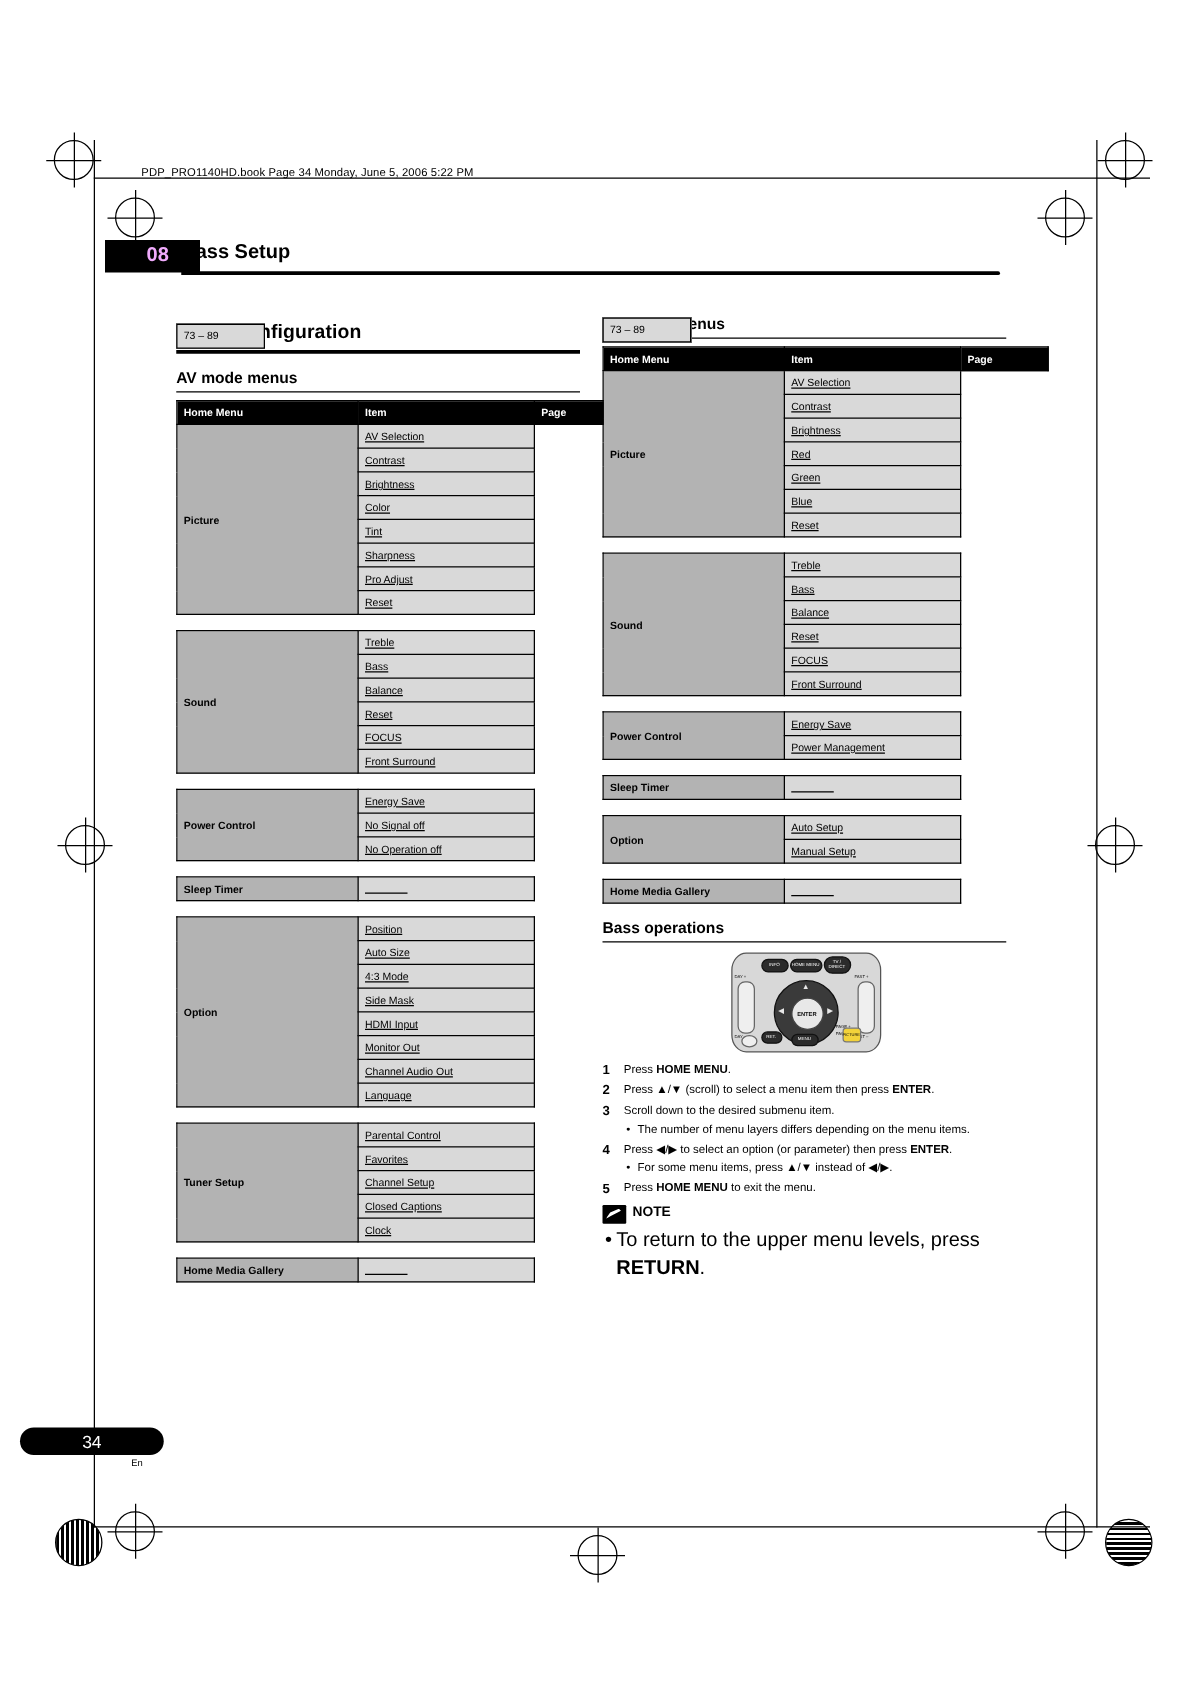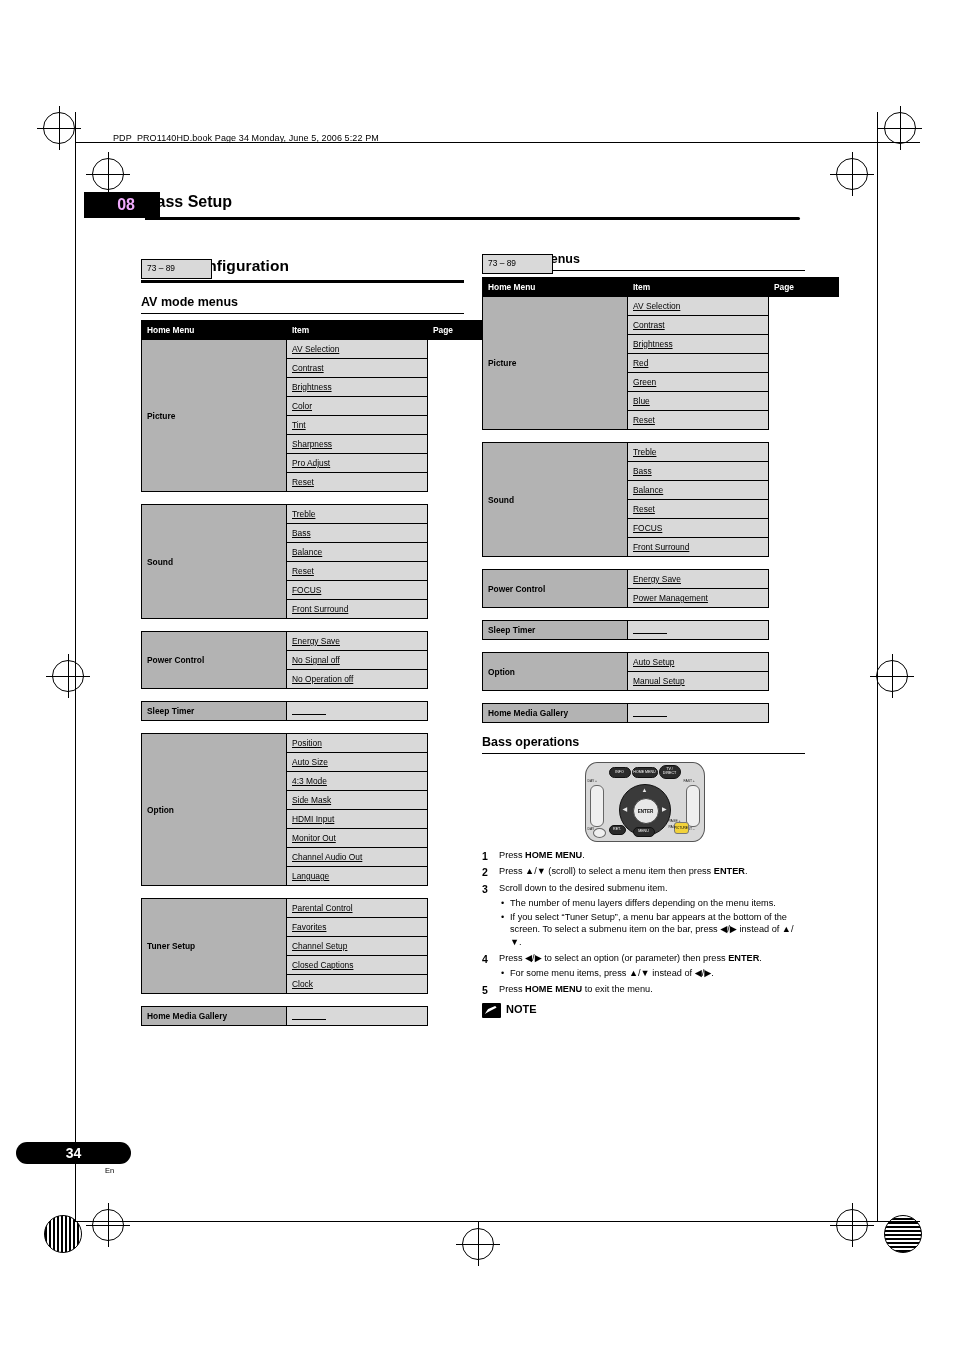--- a/index.html
+++ b/index.html
@@ -93,21 +93,21 @@
   .remote .sidebar-r{position:absolute;left:101px;top:23px;width:12px;height:40px;
        background:#efefef;border:1px solid #666;border-radius:6px;}
   .remote .tinytxt{position:absolute;font-size:3.4px;color:#111;}
   .remote .yellow{position:absolute;right:14px;bottom:6px;width:13px;height:10px;
        background:#f2d23a;border:1px solid #777;border-radius:3px;font-size:3.2px;
        display:flex;align-items:center;justify-content:center;}
 
   
   .pagenum{position:absolute;left:16px;top:1140px;width:115px;height:22px;
            background:#000;border-radius:11px;color:#fff;font-size:14px;
-           font-weight:bold;display:flex;align-items:center;justify-content:center;}
+           font-weight:normal;display:flex;align-items:center;justify-content:center;}
   .pagelang{position:absolute;left:105px;top:1164px;font-size:7.5px;}
 
   
   .barcircle{position:absolute;width:36px;height:36px;border-radius:50%;
              background:repeating-linear-gradient(90deg,#000 0 2px,#fff 2px 4px);
              border:1px solid #000;}
   .barcircle.v{background:repeating-linear-gradient(0deg,#000 0 2px,#fff 2px 4px);}
 </style>
 </head>
 <body>
@@ -463,29 +463,31 @@
       <div class="tinytxt" style="left:84px;top:63px;">PAGE –</div>
       <div class="yellow">PICTURE</div>
       <div class="btn" style="left:8px;top:66px;width:11px;height:8px;border-radius:50%;"></div>
     </div>
 
     <ol class="steps" id="steps">
         <li><span class="num">1</span><span>Press <b>HOME MENU</b>.</span></li>
         <li><span class="num">2</span><span>Press ▲/▼ (scroll) to select a menu item then press <b>ENTER</b>.</span></li>
         <li><span class="num">3</span><span>Scroll down to the desired submenu item.</span><ul class="bul">
             <li>The number of menu layers differs depending on the menu items.</li>
-            <li>If you select “Tuner Setup”, a menu bar appears at the bottom of the screen. To select a submenu item on the bar, press ◀/▶ instead of ▲/▼.</li>
           </ul></li>
         <li><span class="num">4</span><span>Press ◀/▶ to select an option (or parameter) then press <b>ENTER</b>.</span><ul class="bul">
             <li>For some menu items, press ▲/▼ instead of ◀/▶.</li>
           </ul></li>
         <li><span class="num">5</span><span>Press <b>HOME MENU</b> to exit the menu.</span></li>
       </ol>
 
     <div class="note-row">
       <span class="note-icon"></span>
       <span class="note-label">NOTE</span>
     </div>
+    <ul class="bul" id="note-items">
+        <li>To return to the upper menu levels, press <b>RETURN</b>.</li>
+      </ul>
   </div>
 
   <div class="pagenum">34</div>
   <div class="pagelang">En</div>
 </div>
 
 </body></html>

